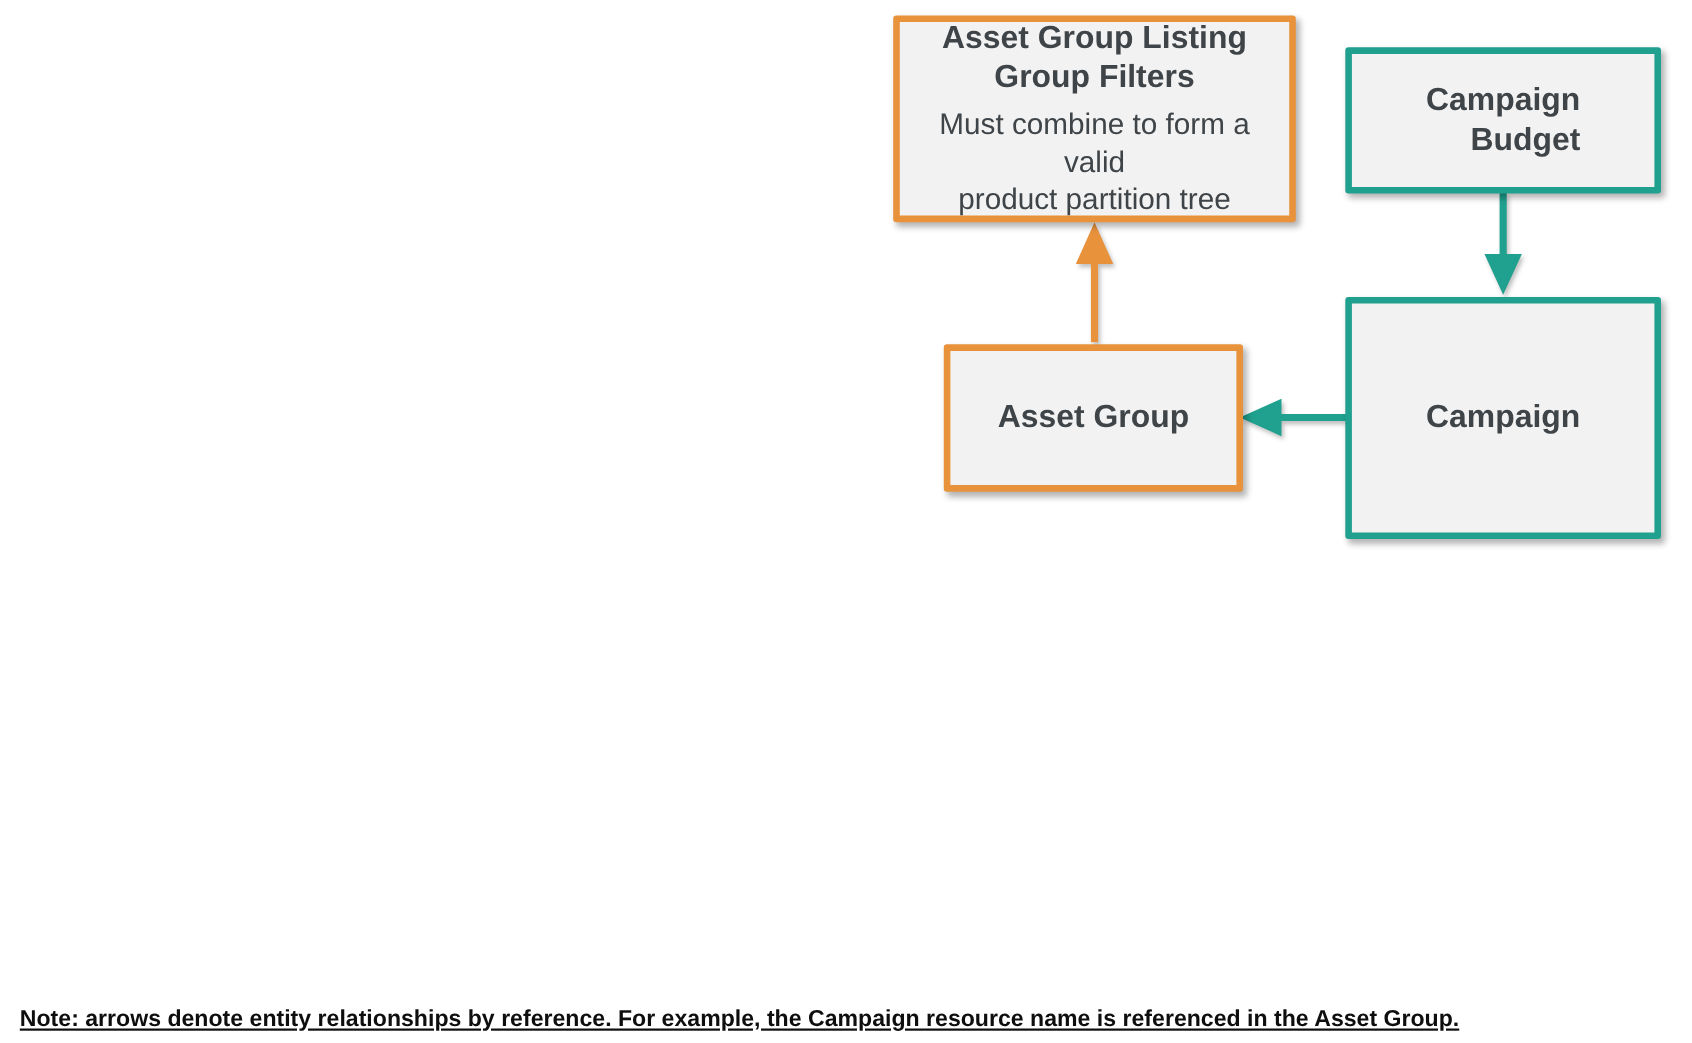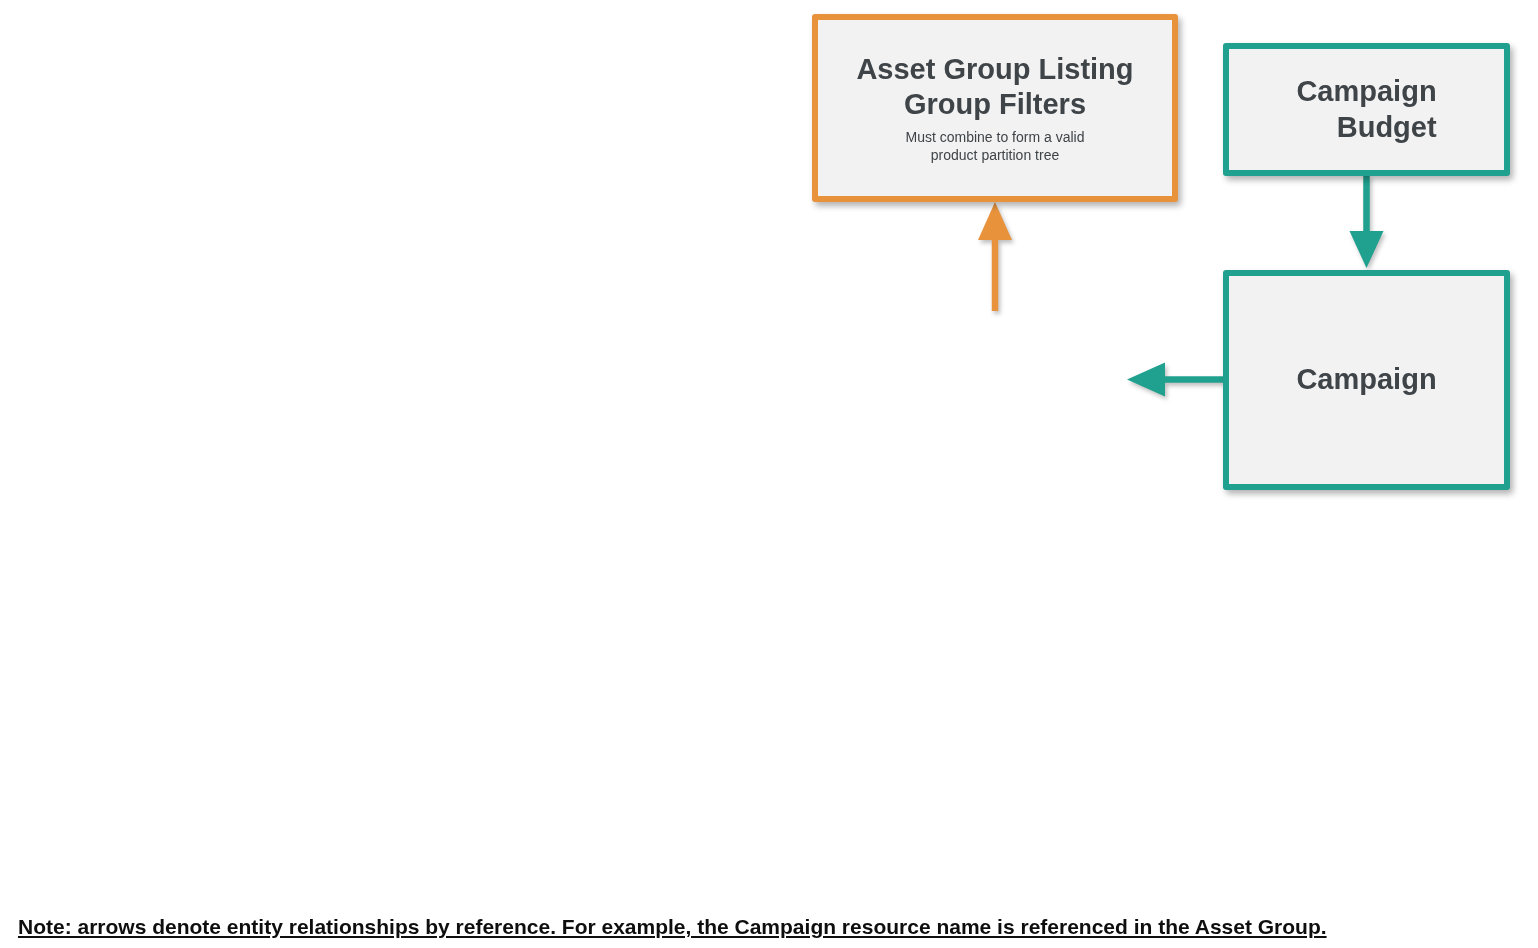--- a/index.html
+++ b/index.html
@@ -54,21 +54,21 @@
   .node .title {
     color: var(--box-text);
     font-weight: 700;
     font-size: 29px;
     line-height: 1.22;
     white-space: pre-line;
   }
   .node .subtitle {
     color: var(--box-text);
     font-weight: 400;
-    font-size: 14px;
+    font-size: 27px;
     line-height: 1.26;
     white-space: pre-line;
   }
   #node-listing-filters { left: 812px; top: 14px;  width: 366px; height: 188px; }
   #node-campaign-budget { left: 1223px; top: 43px; width: 287px; height: 133px; }
   #node-campaign        { left: 1223px; top: 270px; width: 287px; height: 220px; }
   #node-asset-group     { left: 858px; top: 313px; width: 272px; height: 134px; }
   .note {
     position: absolute;
     left: 18px;
@@ -110,16 +110,19 @@
 
   <div class="node teal" id="node-campaign-budget">
     <div class="title">Campaign
 Budget</div>
   </div>
 
   <div class="node teal" id="node-campaign">
     <div class="title">Campaign</div>
   </div>
 
+  <div class="node orange" id="node-asset-group">
+    <div class="title">Asset Group</div>
+  </div>
 
   <div class="note">Note: arrows denote entity relationships by reference. For example, the Campaign resource name is referenced in the Asset Group.</div>
 
 </div>
 
 </body></html>

